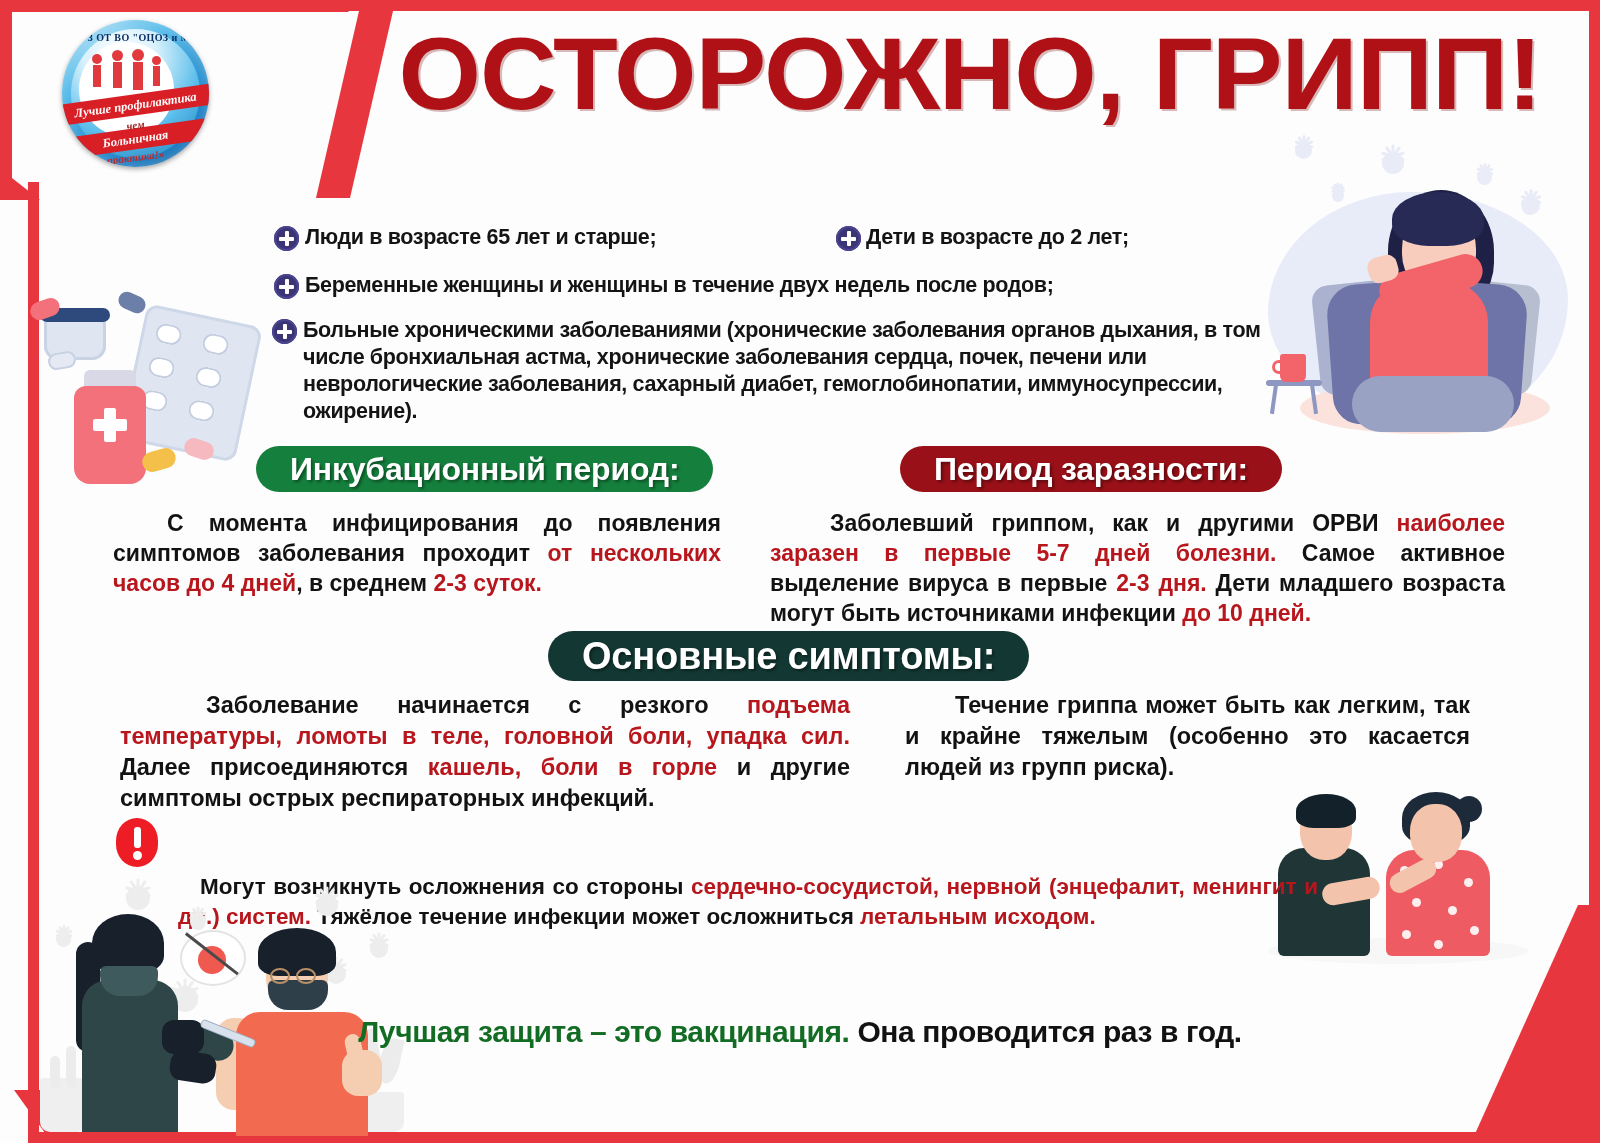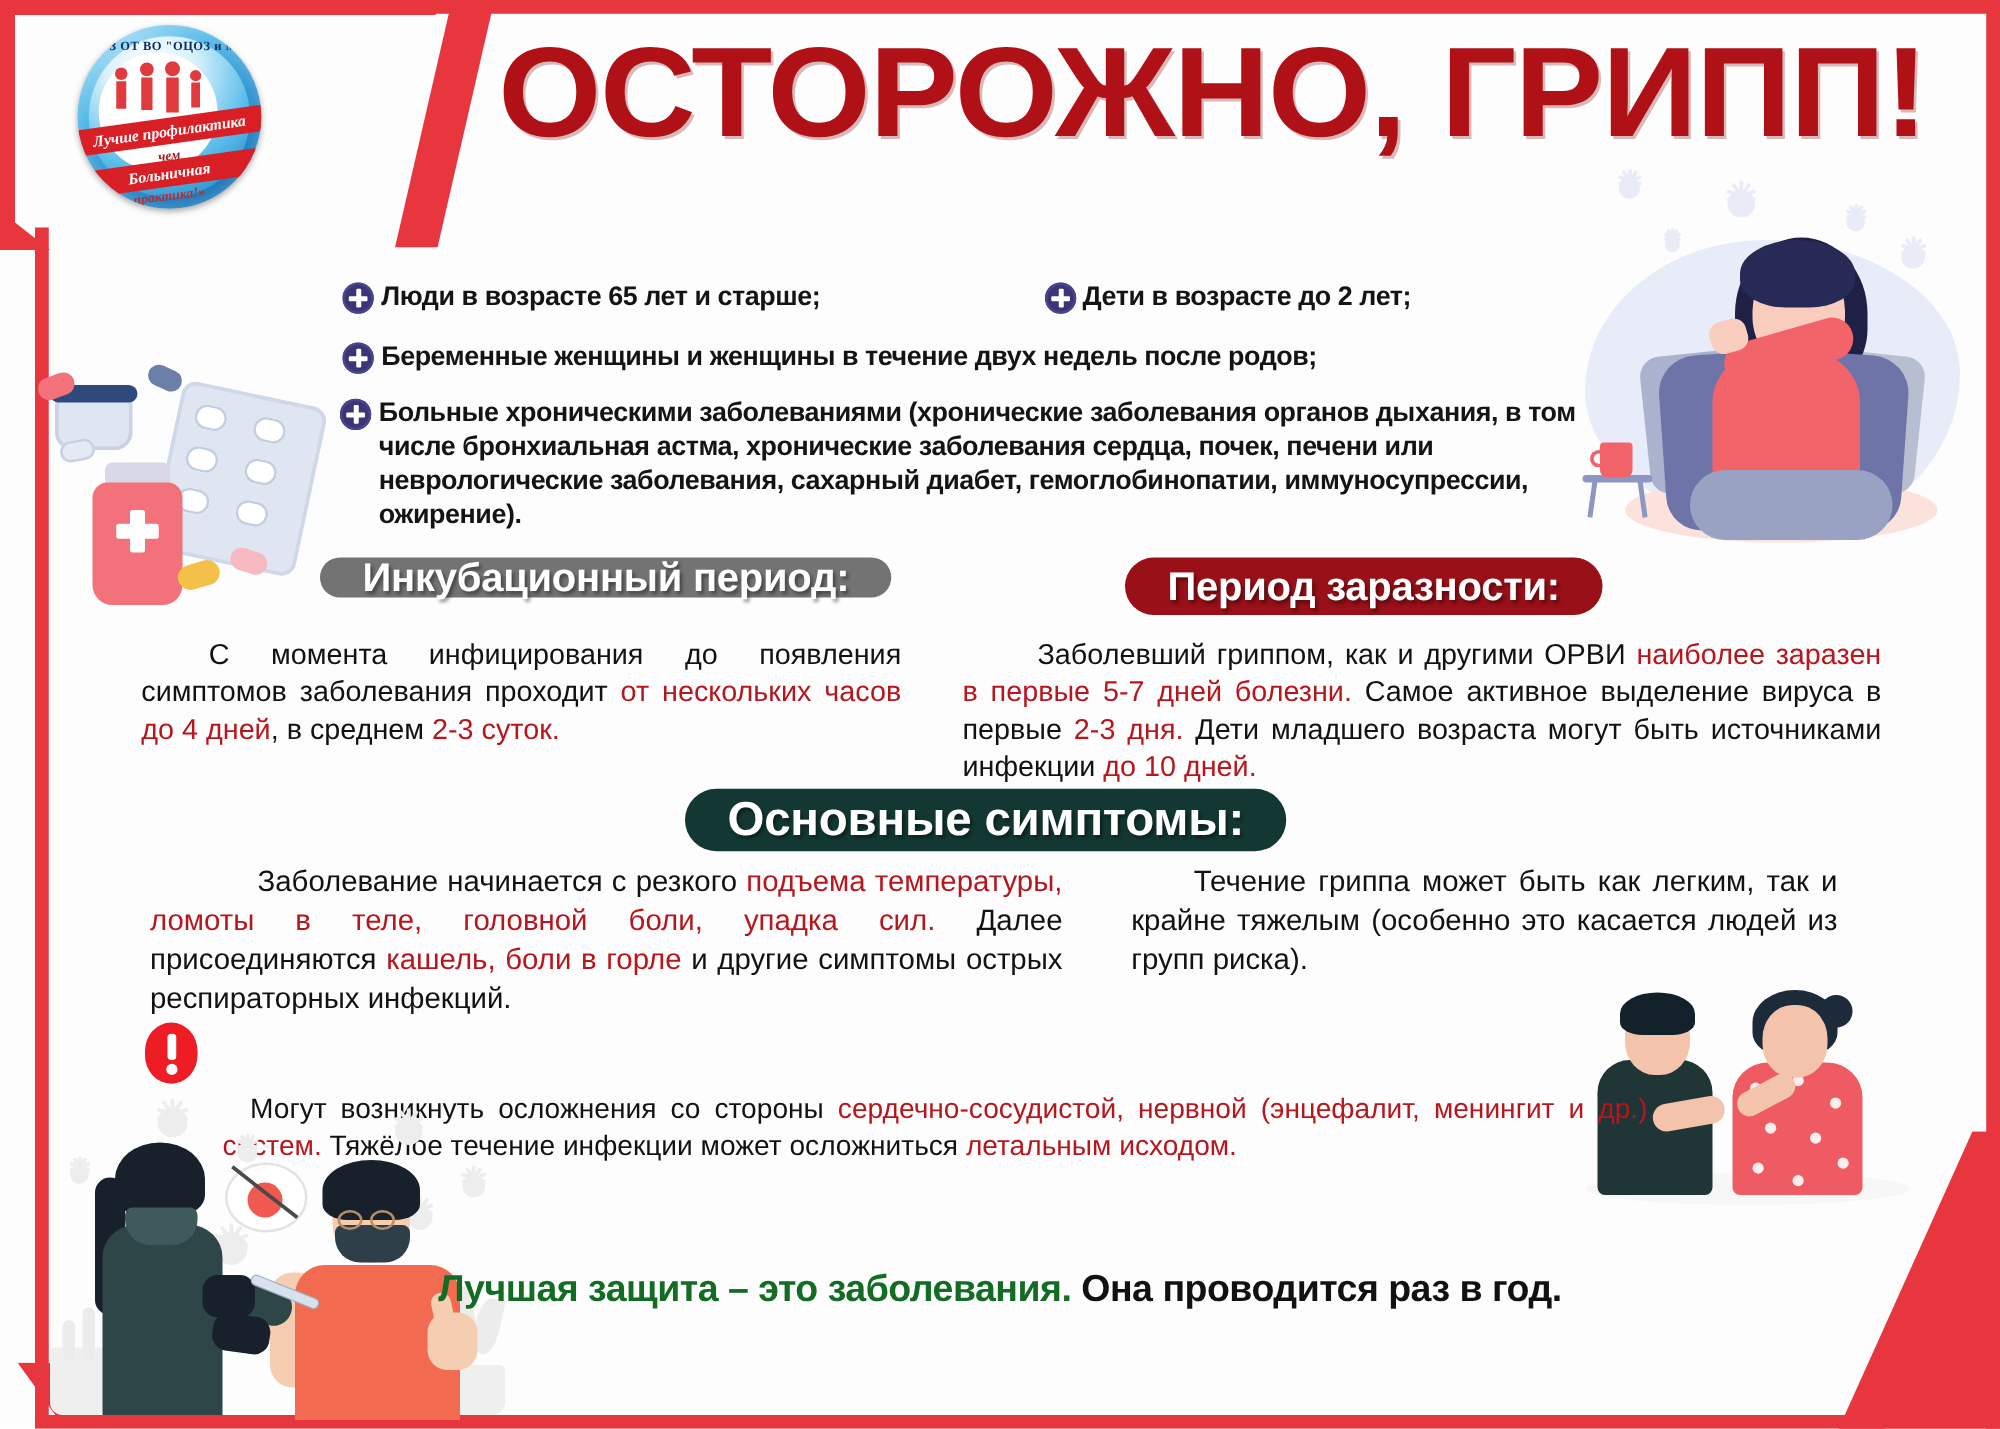--- a/index.html
+++ b/index.html
@@ -103,21 +103,21 @@
     position:absolute;
     display:flex; align-items:center; justify-content:center;
     border-radius:34px;
     color:#ffffff; font-weight:bold;
     text-shadow: 2px 2px 3px rgba(0,0,0,.40);
     white-space:nowrap;
     padding:0 34px;
     letter-spacing:-0.2px;
   }
   .pill-risk     { left:652px; top:158px;  height:52px; background:#4e3a63; font-size:36px; }
-  .pill-incub    { left:256px; top:446px;  height:32px; background:#737373; font-size:32px; }
+  .pill-incub    { left:256px; top:446px;  height:46px; background:#15803d; font-size:32px; }
   .pill-contag   { left:900px; top:446px;  height:46px; background:#991018; font-size:32px; }
   .pill-symptoms { left:548px; top:631px;  height:50px; background:#133833; font-size:38px; }
   .pill-protect  { left:508px; top:944px;  height:52px; background:#10631f; font-size:38px; }
 
   
   .bullet-icon {
     position:absolute; width:25px; height:25px; border-radius:50%;
     background:#3b3575;
     box-shadow: inset 0 0 0 2px #4a4490;
   }
@@ -140,21 +140,21 @@
 
   .bi-1 { left:274px; top:226px; }
   .bi-2 { left:836px; top:226px; }
   .bi-3 { left:274px; top:274px; }
   .bi-4 { left:272px; top:319px; }
 
   
   .body-par {
     position:absolute;
     font-family:"Liberation Sans", sans-serif;
-    font-weight:normal;
+    font-weight:bold;
     color:#121212;
     text-align:justify;
   }
   .red { color:#b8161d; }
 
   .par-incub {
     left:113px; top:508px; width:608px;
     font-size:23px; line-height:30px;
     text-indent:54px;
   }
@@ -654,15 +654,15 @@
     <div class="v-glove1"></div>
     <div class="v-glove2"></div>
     <div class="v-syringe"></div>
     <div class="v-thumb"></div>
     <div class="v-thumb-hand"></div>
     <div class="v-bubble"></div>
     <div class="v-virus-red"></div>
     <div class="v-slash"></div>
   </div>
 
-  <div class="vacc-line"><span class="vacc-green">Лучшая защита – это заболевания.</span><span> Она проводится раз в год.</span></div>
+  <div class="vacc-line"><span class="vacc-green">Лучшая защита – это вакцинация.</span><span> Она проводится раз в год.</span></div>
 
 </div>
 
 </body></html>

